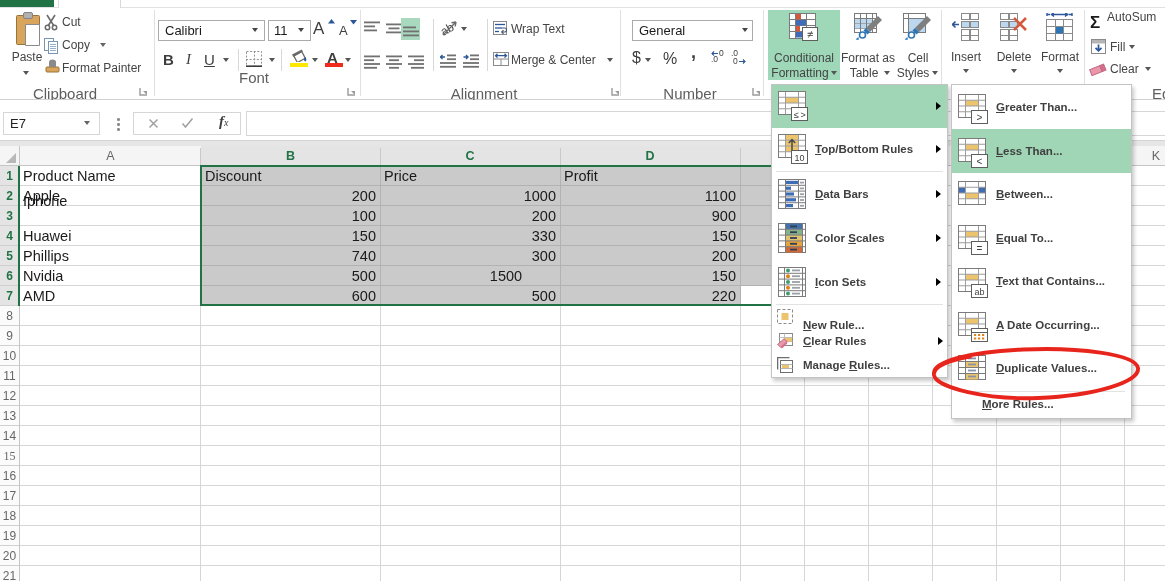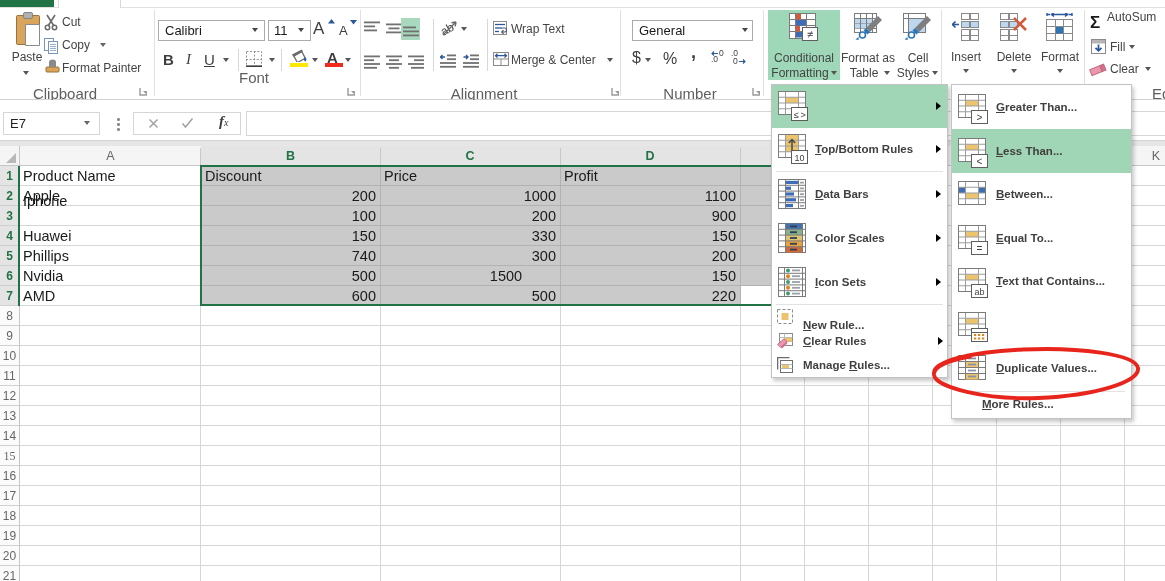--- a/index.html
+++ b/index.html
@@ -706,20 +706,21 @@
         <line x1="13.5" y1="20.5" x2="29.5" y2="20.5" stroke="#5e5e5e"></line>
         <g fill="#e08214">
           <rect x="16" y="22" width="2.2" height="2"></rect>
           <rect x="20" y="22" width="2.2" height="2"></rect>
           <rect x="24" y="22" width="2.2" height="2"></rect>
           <rect x="16" y="25.5" width="2.2" height="2"></rect>
           <rect x="20" y="25.5" width="2.2" height="2"></rect>
           <rect x="24" y="25.5" width="2.2" height="2"></rect>
         </g>
       </svg>
+<div class="mtext" style="left:44px;top:218px;height:44px;line-height:44px;"><u>A</u> Date Occurring...</div>
 <svg class="abs" style="left:6px;top:270px;" width="30" height="32" viewBox="0 0 30 32">
         <rect x="0.5" y="0.5" width="27" height="24" fill="#fff" stroke="#7b7b7b"></rect>
         <rect x="7.5" y="6.5" width="13" height="6" fill="#edc46e"></rect>
         <rect x="7.5" y="18.5" width="13" height="6" fill="#edc46e"></rect>
         <line x1="0.5" y1="6.5" x2="27.5" y2="6.5" stroke="#7b7b7b"></line>
         <line x1="0.5" y1="12.5" x2="27.5" y2="12.5" stroke="#7b7b7b"></line>
         <line x1="0.5" y1="18.5" x2="27.5" y2="18.5" stroke="#7b7b7b"></line>
         <line x1="7.5" y1="0.5" x2="7.5" y2="24.5" stroke="#7b7b7b"></line>
         <line x1="20.5" y1="0.5" x2="20.5" y2="24.5" stroke="#7b7b7b"></line>
         <g fill="#8893a8">

